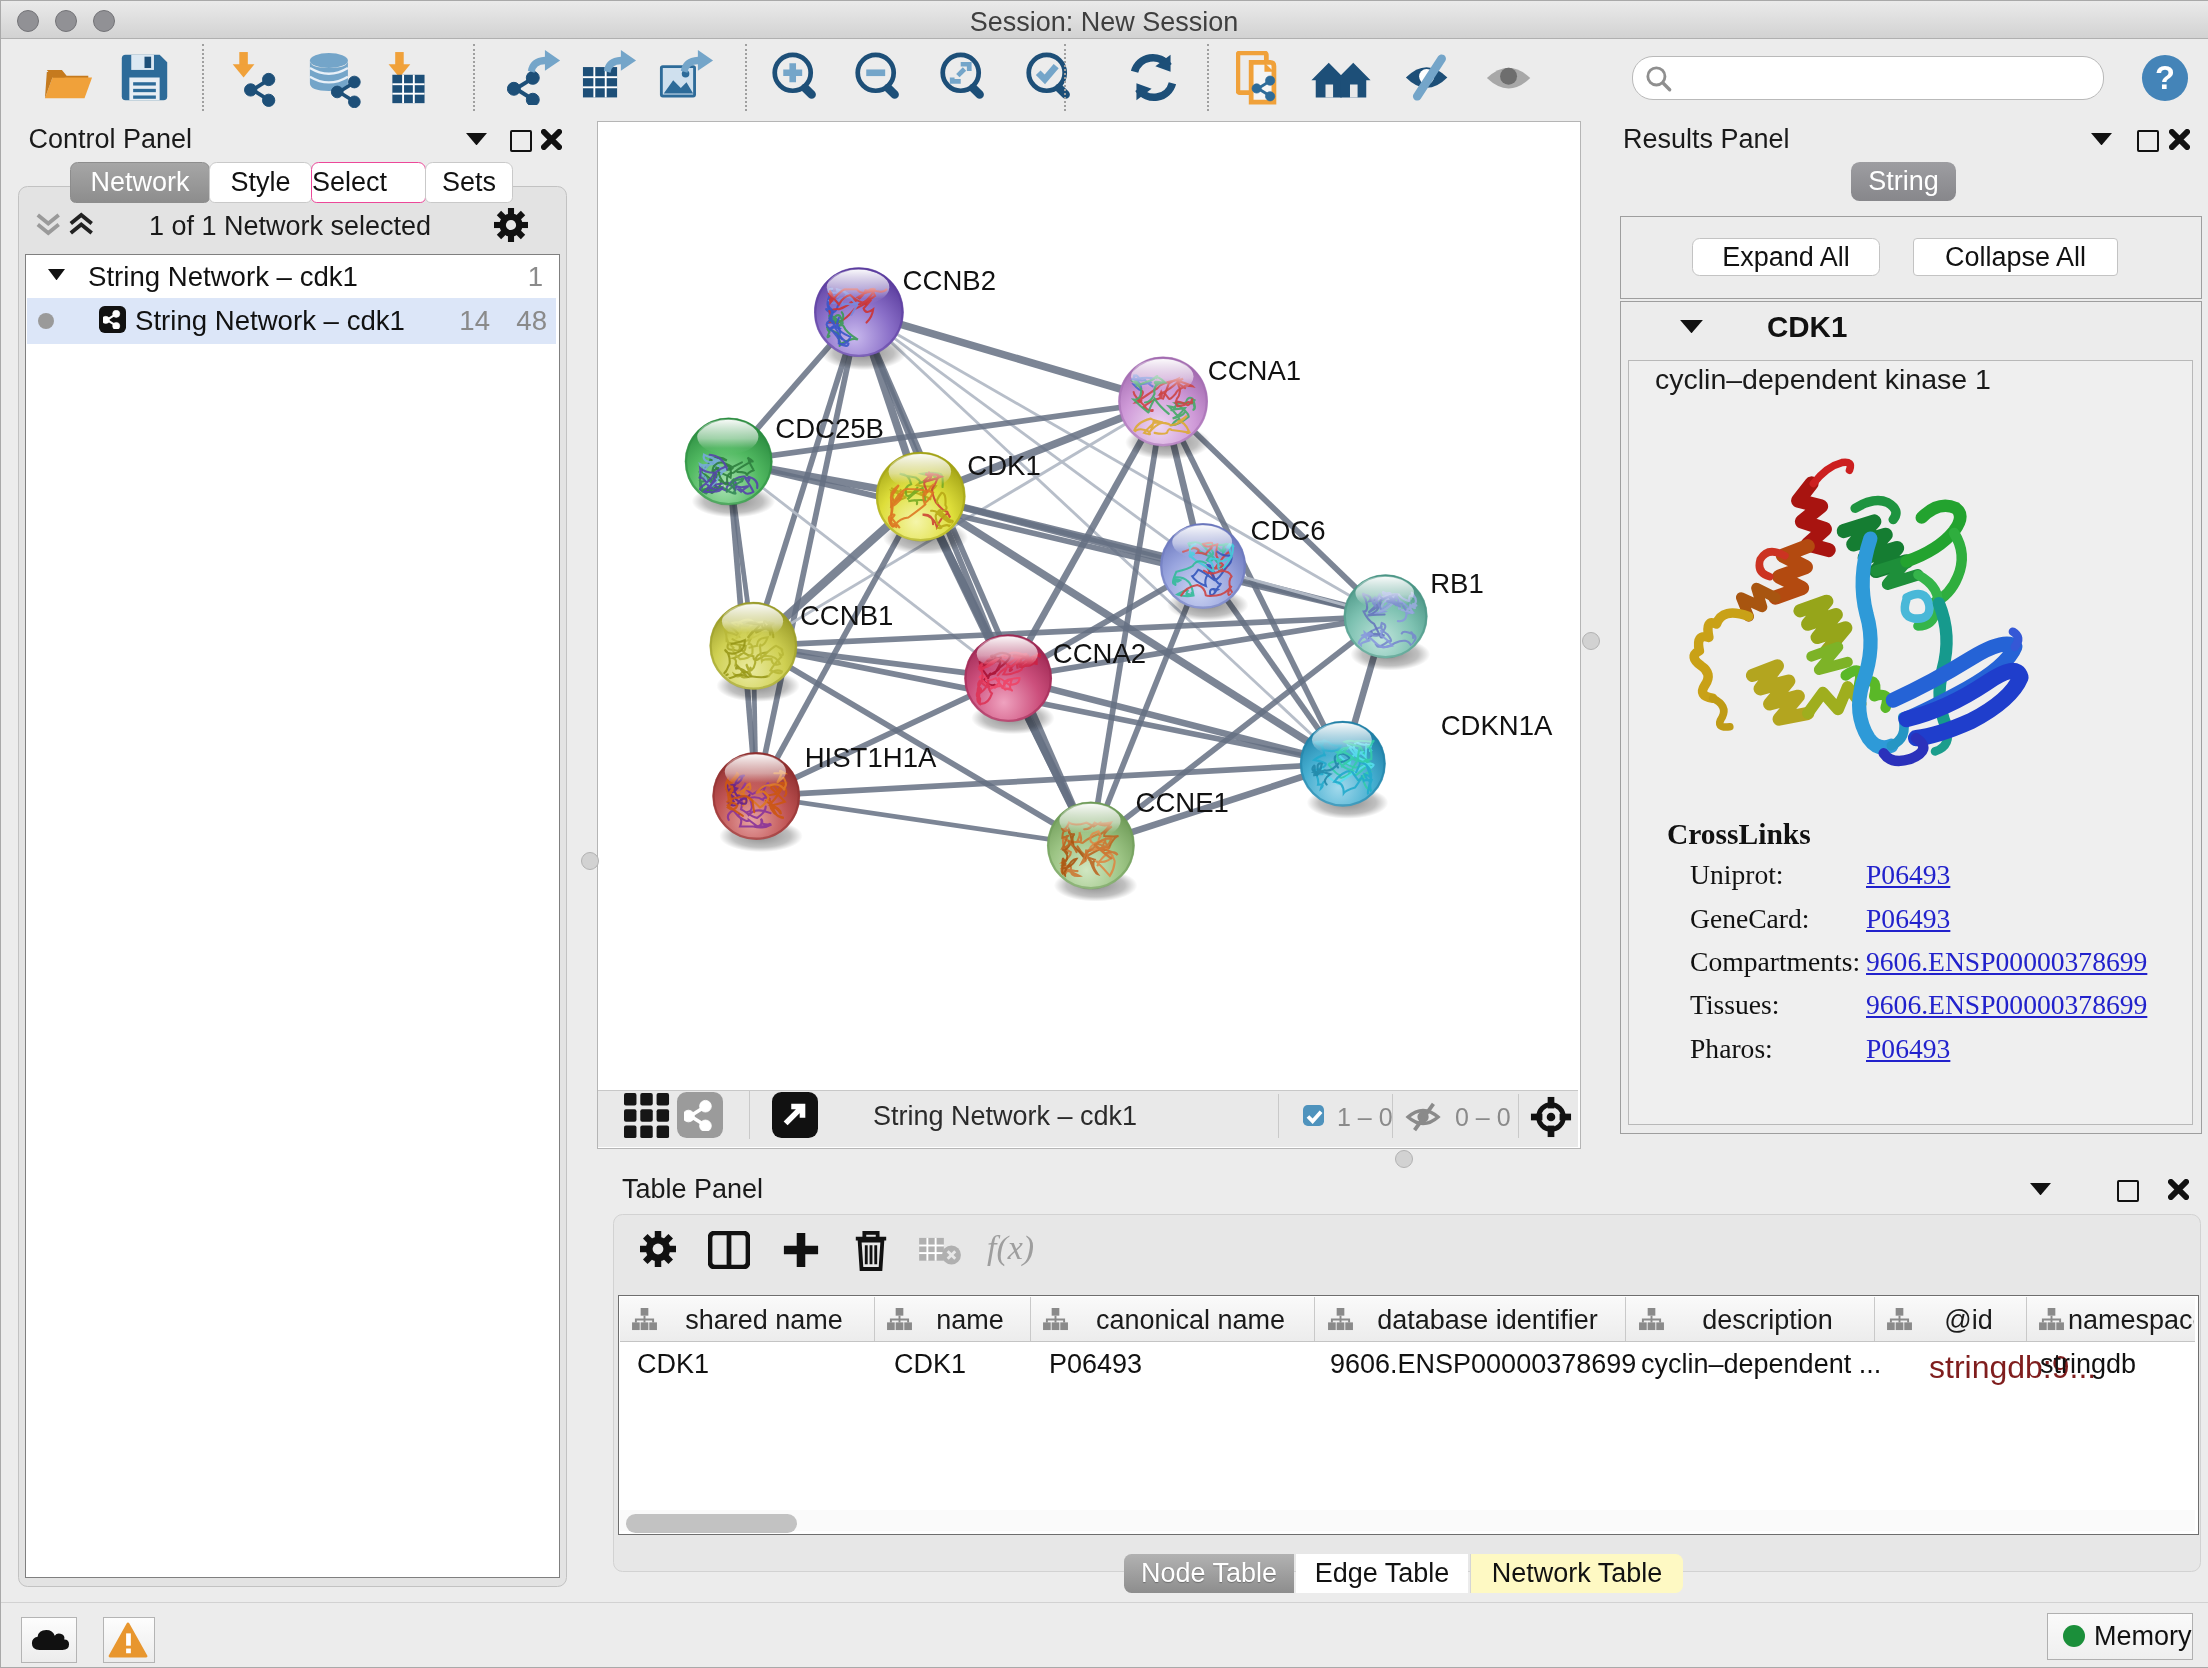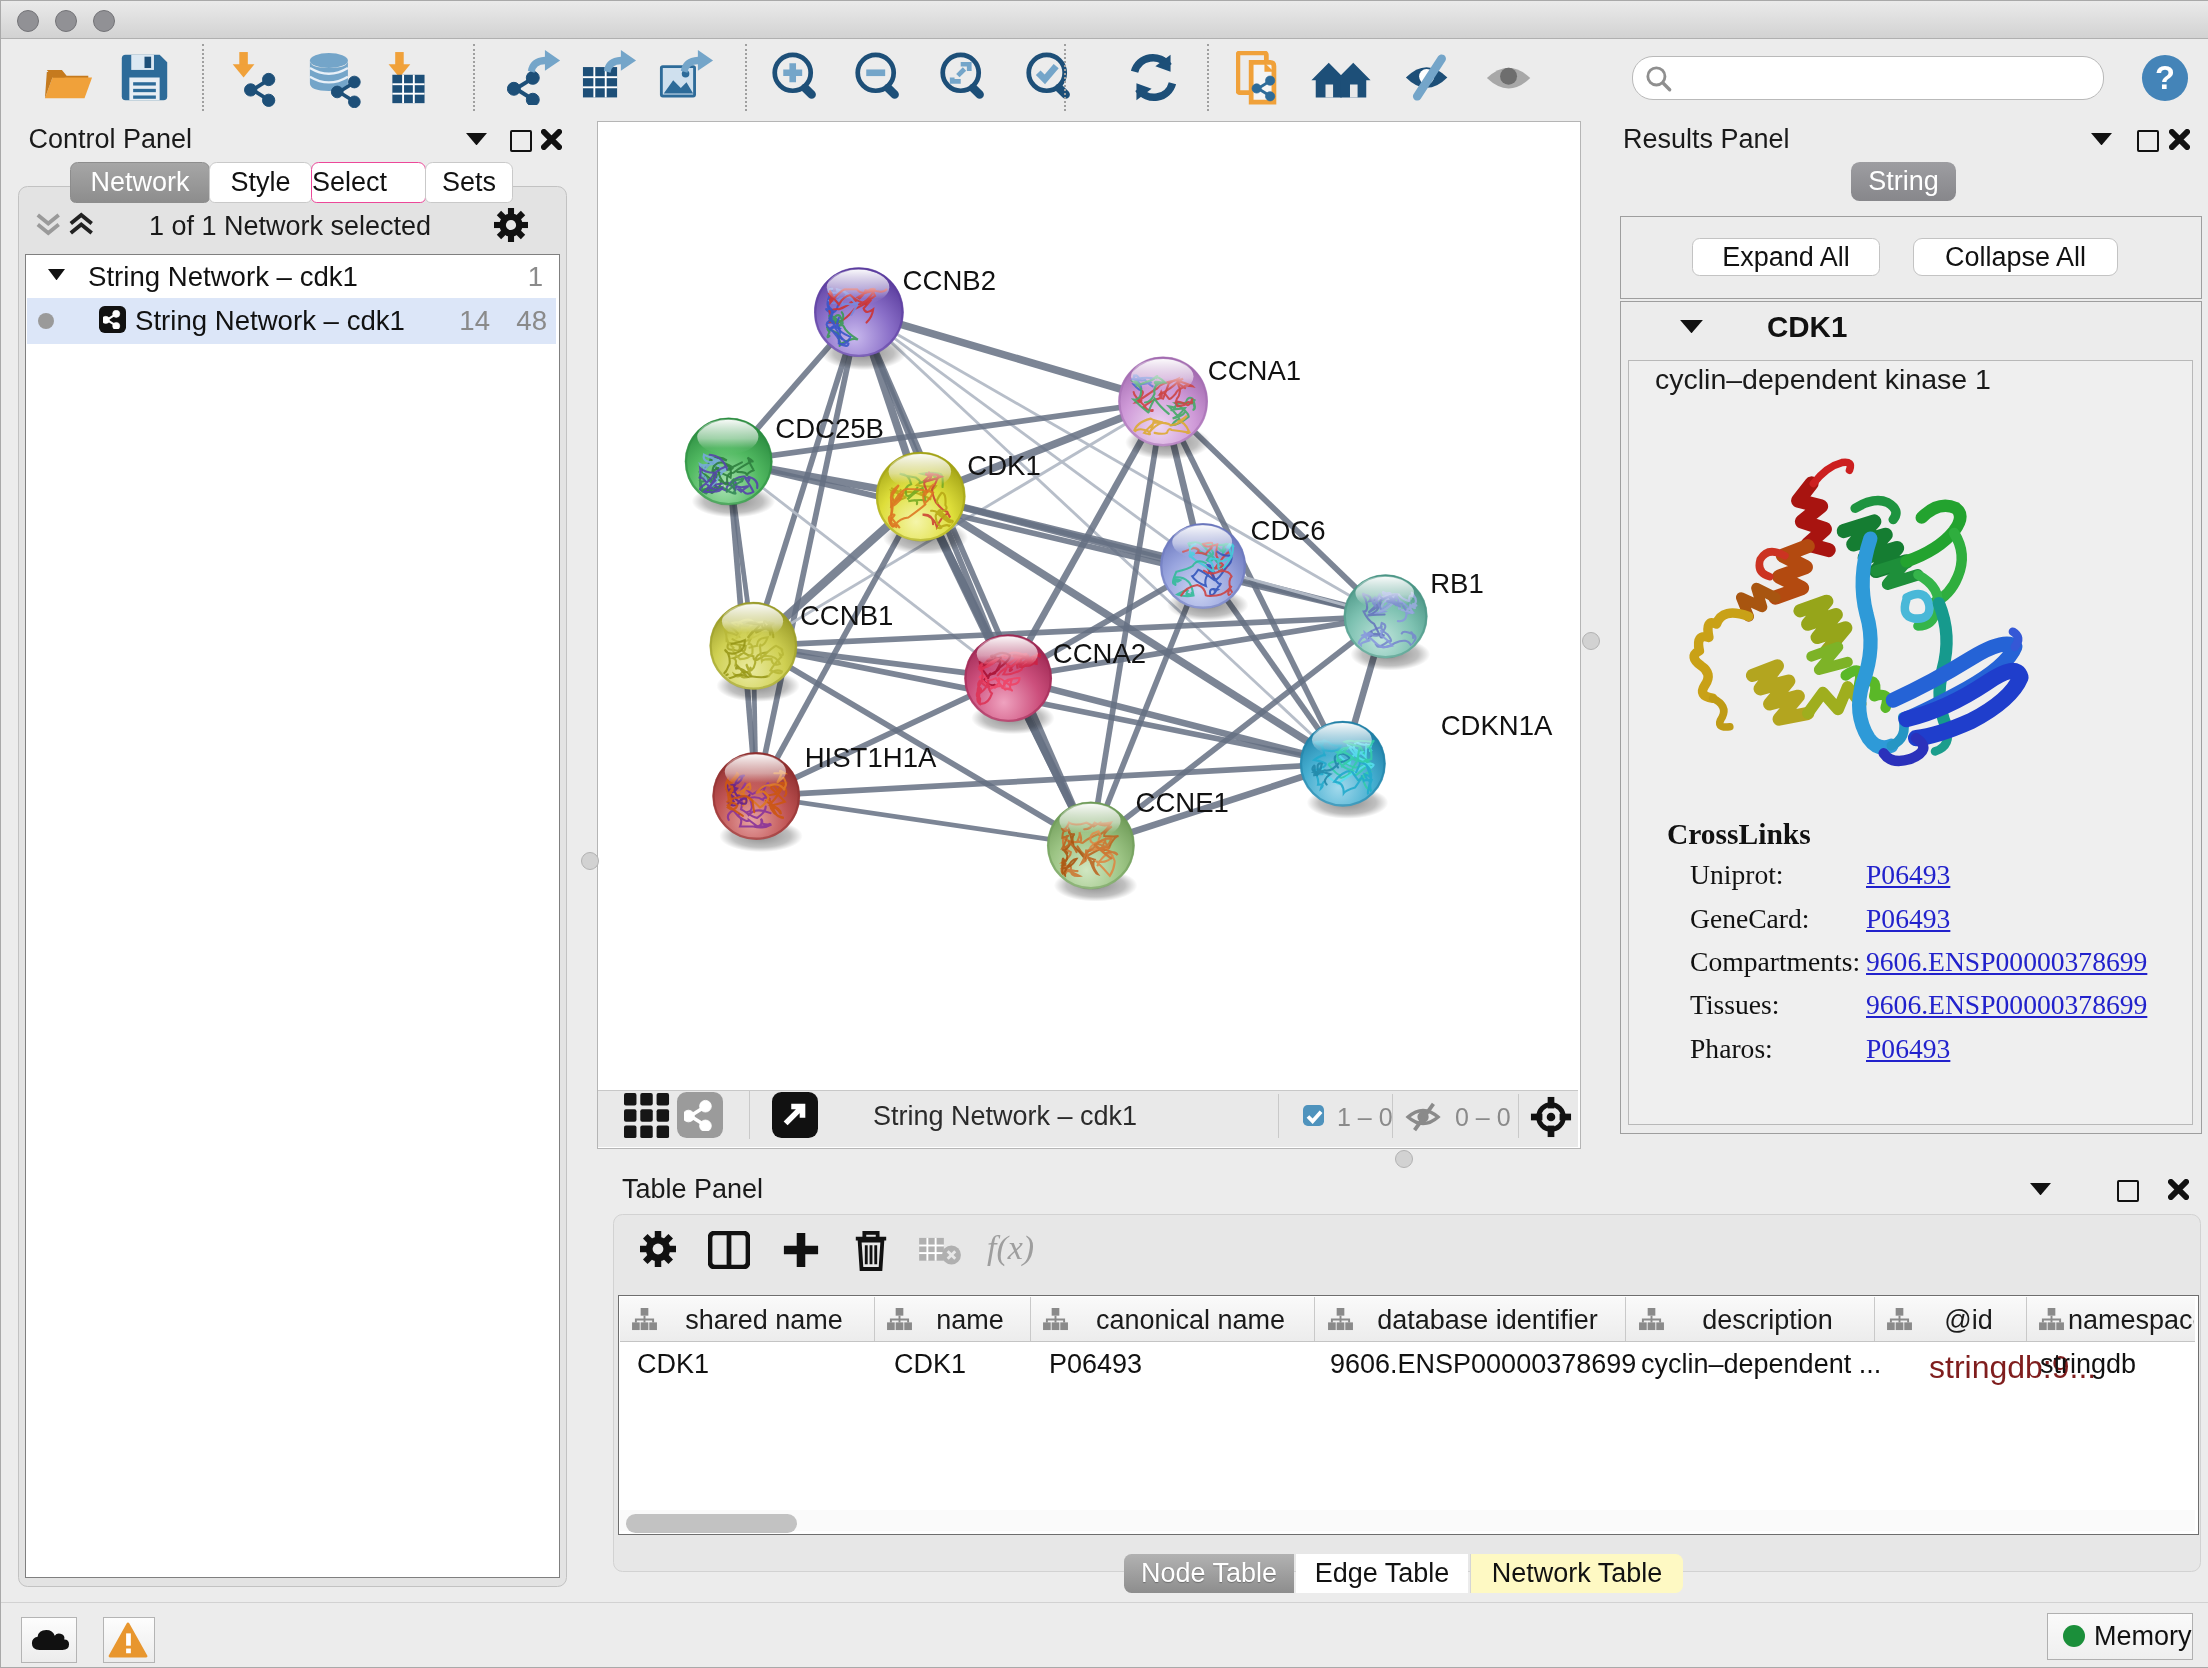--- a/index.html
+++ b/index.html
@@ -1,17 +1,18 @@
 <!DOCTYPE html>
 <html style="font-size:15px"><head><meta charset="utf-8"><style>html,body{margin:0;padding:0}body{width:2208px;height:1668px;background:#ececec;font-family:"Liberation Sans",sans-serif;-webkit-font-smoothing:antialiased;overflow:hidden}.abs{position:absolute}</style></head><body>
 <div class="abs" style="left:0;top:0;width:2208px;height:1668px">
     <div class="abs" style="left:0;top:0;width:2208px;height:38px;background:linear-gradient(#ebebeb,#d2d2d2);border-bottom:1px solid #b0b0b0"></div>
     <div class="abs" style="left:17px;top:9.5px;width:22px;height:22px;border-radius:50%;background:#919195;border:1.9px solid #737377;box-sizing:border-box"></div>
     <div class="abs" style="left:55px;top:9.5px;width:22px;height:22px;border-radius:50%;background:#919195;border:1.9px solid #737377;box-sizing:border-box"></div>
     <div class="abs" style="left:93px;top:9.5px;width:22px;height:22px;border-radius:50%;background:#919195;border:1.9px solid #737377;box-sizing:border-box"></div>
+    <div class="abs" style="left:0;top:6.7px;width:2208px;text-align:center;font-size:27px;color:#3f3f3f">Session: New Session</div>
     <svg style="position:absolute;left:41px;top:55px" width="55" height="49" viewBox="0 0 58 52">
       <path d="M6 16 L22 16 L27 22 L50 22 L50 26 L14 26 Z" fill="#c57a1e"></path>
       <path d="M4 46 L12 24 L54 24 L46 46 Z" fill="#f0a13a"></path>
       <path d="M4 46 L6 18 L20 18 L25 24 L12 24 Z" fill="#c57a1e"></path>
     </svg>
     <svg style="position:absolute;left:118px;top:51px" width="53" height="53" viewBox="0 0 56 56">
       <path d="M4 8 Q4 4 8 4 L44 4 L52 12 L52 48 Q52 52 48 52 L8 52 Q4 52 4 48 Z" fill="#2d6b99"></path>
       <rect x="14" y="4" width="24" height="16" fill="#dce8f2"></rect>
       <rect x="28" y="6" width="7" height="12" fill="#1d4f78"></rect>
       <rect x="12" y="28" width="32" height="24" fill="#e8eef4"></rect>
@@ -581,21 +582,21 @@
     <svg style="position:absolute;left:2091px;top:133px" width="21" height="12.4" viewBox="0 0 22 13">
       <path d="M0 0 L22 0 L11.0 13 Z" fill="#111"></path>
     </svg>
     <div style="position:absolute;left:2137px;top:130px;width:18px;height:18px;border:2.9px solid #111;border-radius:1.9px"></div>
     <svg style="position:absolute;left:2169px;top:129px" width="21" height="21" viewBox="0 0 22 22">
       <path d="M3 3 L19 19 M19 3 L3 19" stroke="#111" stroke-width="6" stroke-linecap="round"></path>
     </svg>
     <div class="abs" style="left:1851px;top:162px;width:105px;height:39px;background:linear-gradient(#9d9da1,#87878b);border-radius:8.6px;color:#fff;font-size:27px;text-align:center;line-height:39px">String</div>
     <div class="abs" style="left:1620px;top:216px;width:580px;height:81px;background:#ececec;border:1px solid #9e9e9e"></div>
     <div class="abs" style="left:1692px;top:238px;width:186px;height:36px;background:#fff;border:1px solid #c3c3c3;border-radius:7.6px;font-size:27px;text-align:center;line-height:36px;color:#111">Expand All</div>
-    <div class="abs" style="left:1913px;top:238px;width:203px;height:36px;background:#fff;border:1px solid #c3c3c3;border-radius:9px;font-size:27px;text-align:center;line-height:36px;color:#111">Collapse All</div>
+    <div class="abs" style="left:1913px;top:238px;width:203px;height:36px;background:#fff;border:1px solid #c3c3c3;border-radius:4px;font-size:27px;text-align:center;line-height:36px;color:#111">Collapse All</div>
     <div class="abs" style="left:1620px;top:301px;width:580px;height:831px;background:#ececec;border:1px solid #9e9e9e"></div>
     <svg style="position:absolute;left:1680px;top:320px" width="23" height="13.3" viewBox="0 0 24 14">
       <path d="M0 0 L24 0 L12.0 14 Z" fill="#111"></path>
     </svg>
     <div class="abs" style="left:1767px;top:310px;font-size:29.5px;font-weight:bold;color:#111">CDK1</div>
     <div class="abs" style="left:1628px;top:360px;width:563px;height:763px;background:#efefef;border:1px solid #b8b8b8"></div>
     <div class="abs" style="left:1655px;top:363px;font-size:28.5px;color:#1a1a1a">cyclin–dependent kinase 1</div>
     <svg width="361" height="323" viewBox="0 0 380 340" style="position:absolute;left:1669px;top:455px">
       <path d="M150 30 L136 48 L160 54 L140 70 L164 78 L146 94 L168 100" fill="none" stroke="#a81410" stroke-width="15" stroke-linecap="round" stroke-linejoin="round"></path>
       <path d="M152 30 Q166 12 182 8 Q194 6 190 16" fill="none" stroke="#cc1f1f" stroke-width="8" stroke-linecap="round" stroke-linejoin="round"></path>

